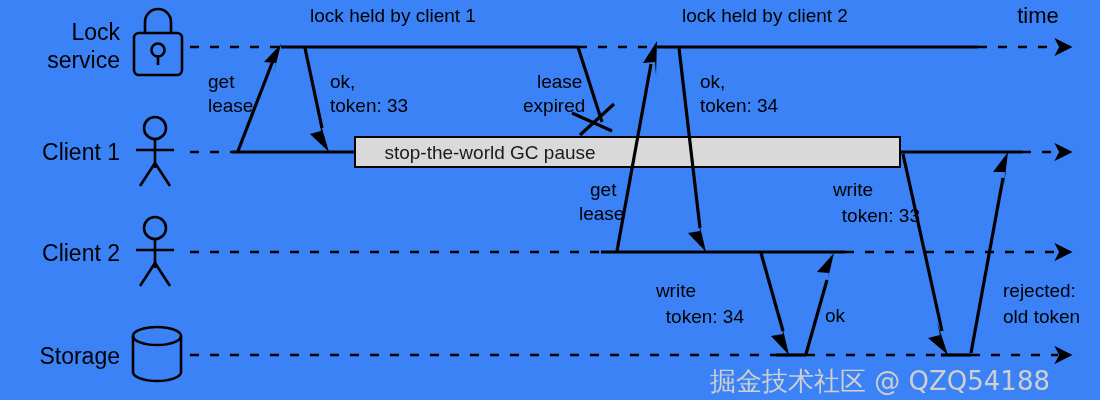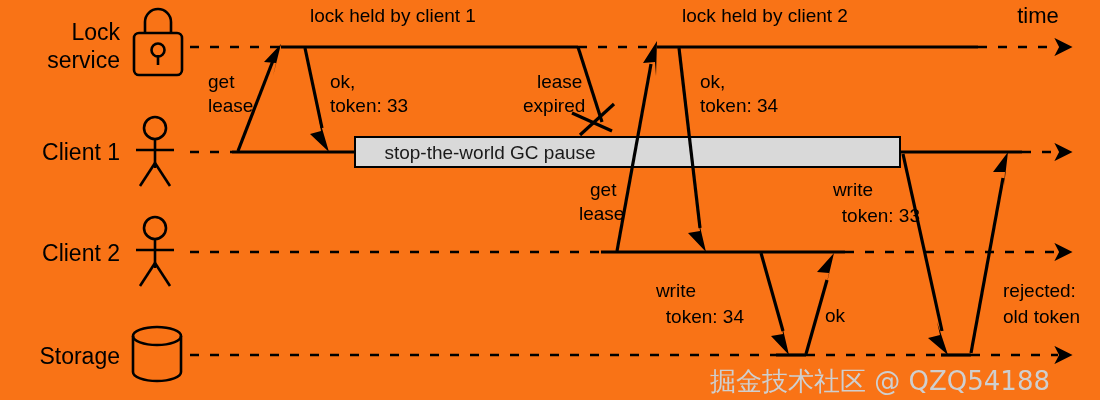--- a/index.html
+++ b/index.html
@@ -4,21 +4,21 @@
 <style>
   html, body {
     margin: 0;
     padding: 0;
     background: #ffffff;
   }
   #diagram-root {
     position: relative;
     width: 1100px;
     height: 400px;
-    background: #f97316;
+    background: #3b82f6;
     font-family: "Liberation Sans", sans-serif;
     overflow: hidden;
   }
   #diagram-svg {
     position: absolute;
     left: 0;
     top: 0;
     width: 1100px;
     height: 400px;
   }

